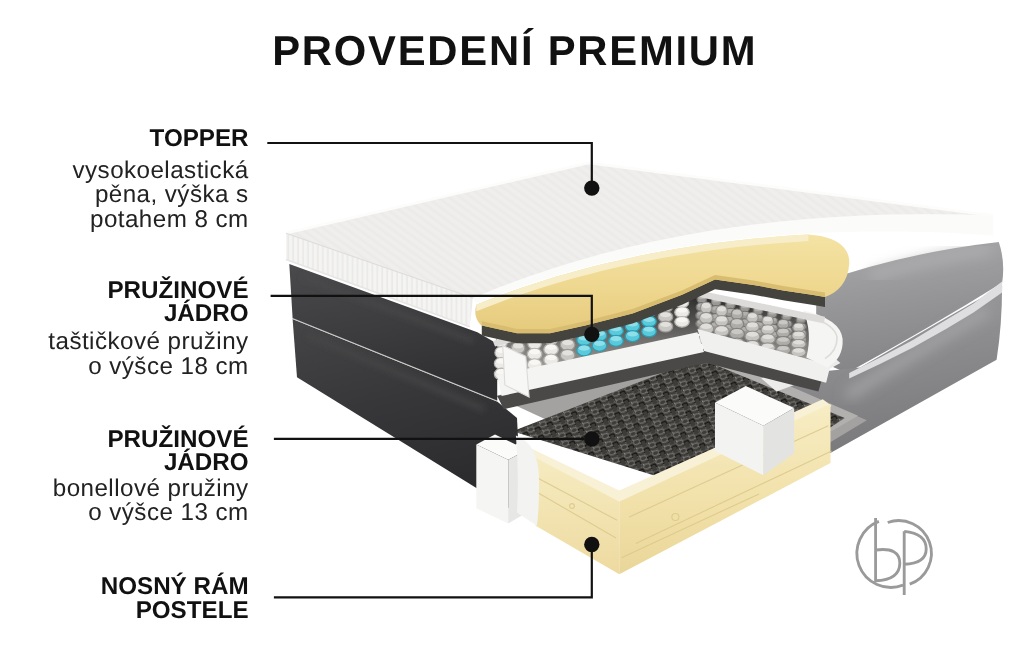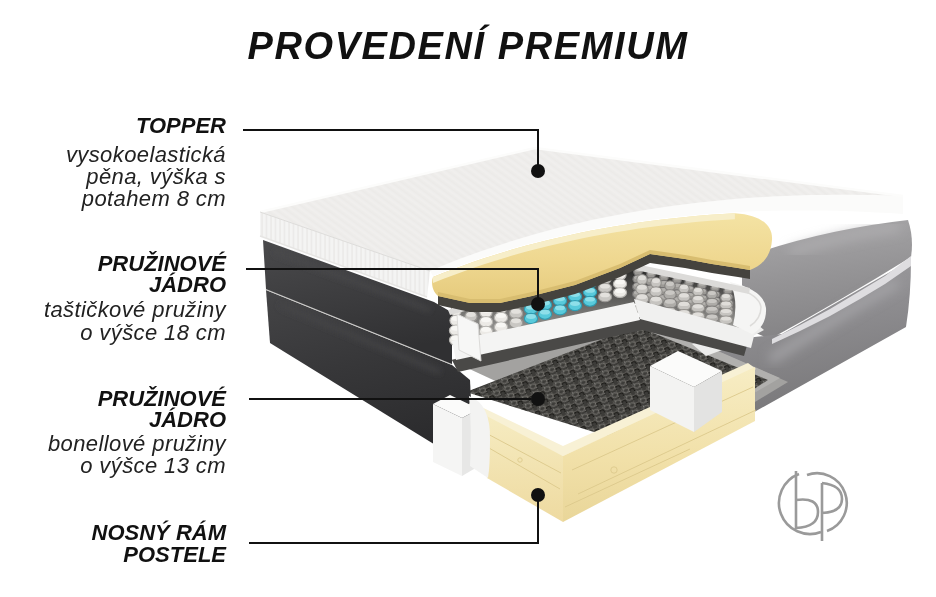--- a/index.html
+++ b/index.html
@@ -1,17 +1,17 @@
 <!DOCTYPE html>
 <html><head>
 <meta charset="utf-8">
 <style>
   html,body{margin:0;padding:0;background:#ffffff;}
   #stage{position:relative;width:936px;height:597px;overflow:hidden;background:#fff;
-         font-family:"Liberation Sans", sans-serif;font-style:italic;}
+         font-family:"Liberation Sans", sans-serif;}
 </style>
 </head>
 <body>
 <div id="stage">
 <svg width="936" height="597" viewBox="0 0 936 597" xmlns="http://www.w3.org/2000/svg">
 <defs>
   <linearGradient id="suede1" x1="0" y1="0" x2="0.2" y2="1">
     <stop offset="0" stop-color="#aaa9ab"></stop>
           <stop offset="0.5" stop-color="#969597"></stop>
           <stop offset="1" stop-color="#858486"></stop>

